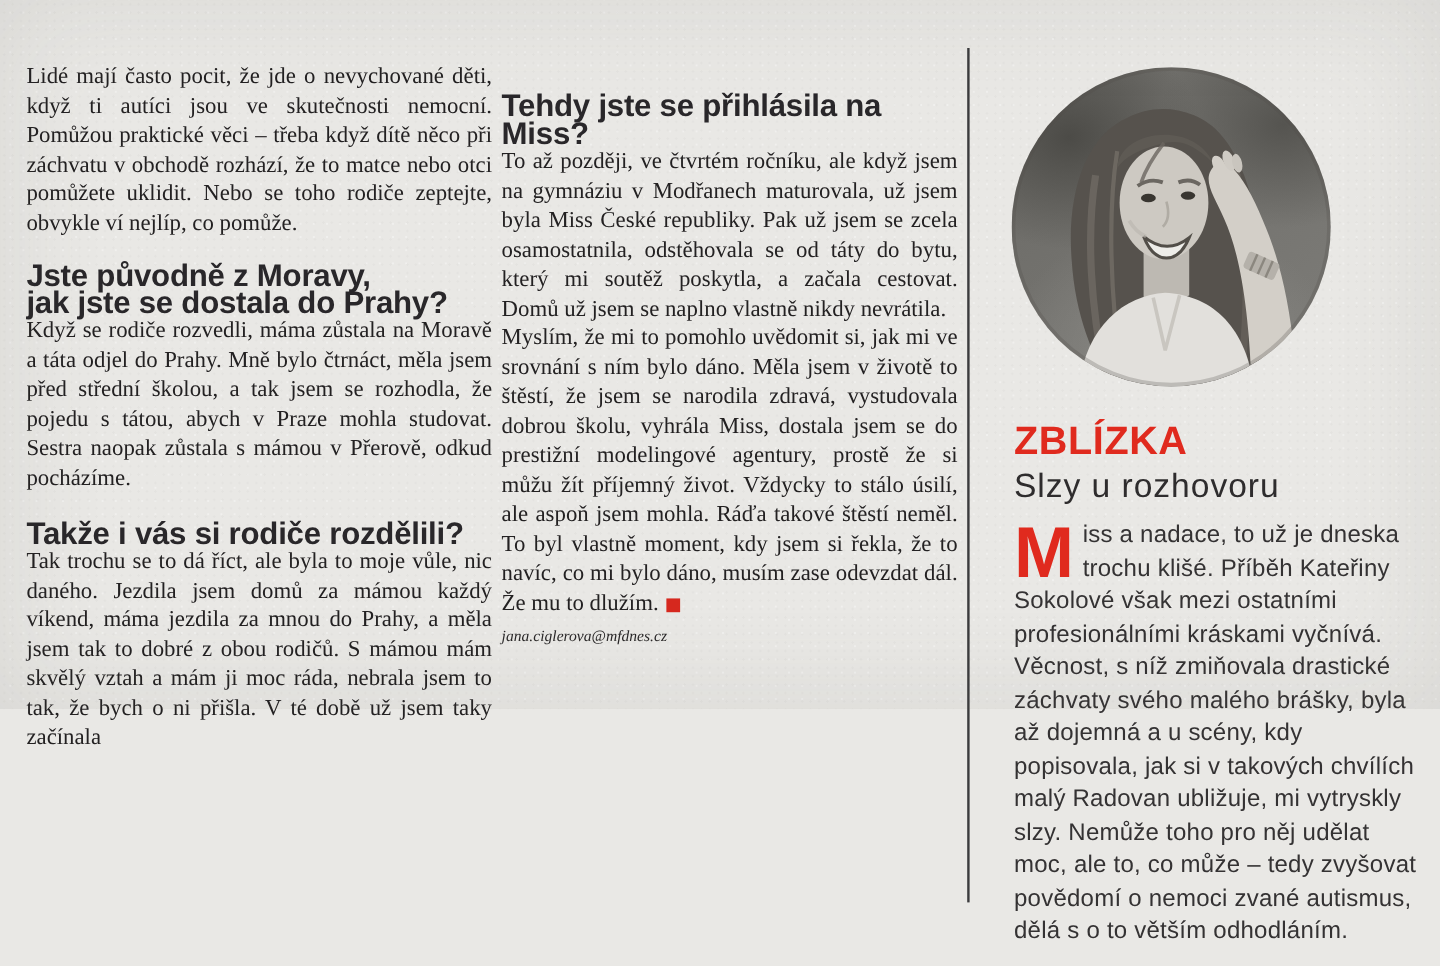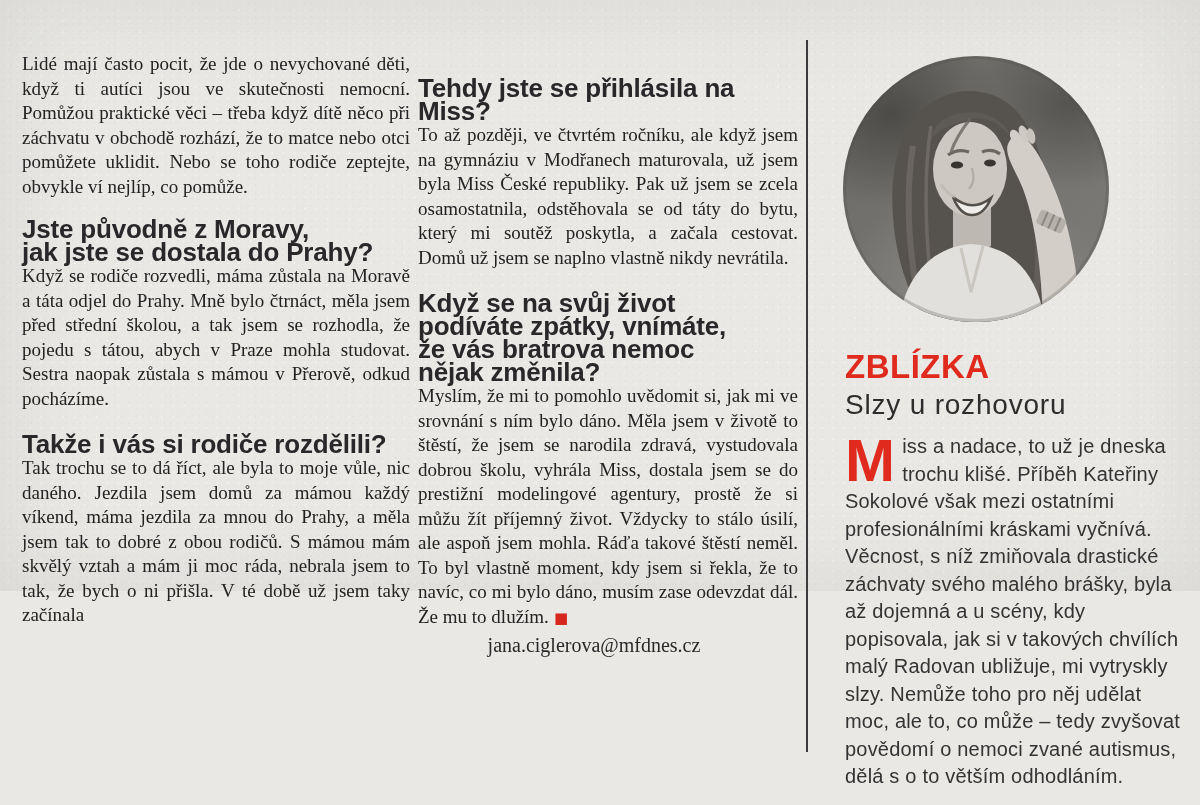--- a/index.html
+++ b/index.html
@@ -59,22 +59,23 @@
 
   .endmark{
     color:#d6281e;
     font-size:15px;
     margin-left:5px;
     font-family:"DejaVu Sans",sans-serif;
   }
   .email{
     margin:3px 28px 0 0;
     font-family:"Liberation Serif","DejaVu Serif",serif;
-    font-size:20px;line-height:24px;
-    text-align:center;
+    font-style:italic;
+    font-size:13px;line-height:24px;
+    text-align:left;
     color:#2a2829;
   }
 
   .vrule{
     position:absolute;left:806px;top:40px;
     width:2px;height:712px;
     background:#3b3b3d;
   }
 
   
@@ -139,26 +140,20 @@
 
     <h3 class="question mt-q">Takže i vás si rodiče rozdělili?</h3>
     <p class="serif mt-para">Tak trochu se to dá říct, ale byla to moje vůle, nic daného. Jezdila jsem domů za mámou každý víkend, máma jezdila za mnou do Prahy, a měla jsem tak to dobré z obou rodičů. S mámou mám skvělý vztah a mám ji moc ráda, nebrala jsem to tak, že bych o ni přišla. V té době už jsem taky začínala</p>
   </div>
 
   <div class="col col-mid">
 
     <h3 class="question mt-q-first">Tehdy jste se přihlásila na Miss?</h3>
     <p class="serif mt-para">To až později, ve čtvrtém ročníku, ale když jsem na gymnáziu v Modřanech maturovala, už jsem byla Miss České republiky. Pak už jsem se zcela osamostatnila, odstěhovala se od táty do bytu, který mi soutěž poskytla, a začala cestovat. Domů už jsem se naplno vlastně nikdy nevrátila.</p>
 
-    <h3 class="question mt-q">
-      <span class="line">Když se na svůj život</span>
-      <span class="line">podíváte zpátky, vnímáte,</span>
-      <span class="line">že vás bratrova nemoc</span>
-      <span class="line">nějak změnila?</span>
-    </h3>
     <p class="serif mt-para"><span>Myslím, že mi to pomohlo uvědomit si, jak mi ve srovnání s ním bylo dáno. Měla jsem v životě to štěstí, že jsem se narodila zdravá, vystudovala dobrou školu, vyhrála Miss, dostala jsem se do prestižní modelingové agentury, prostě že si můžu žít příjemný život. Vždycky to stálo úsilí, ale aspoň jsem mohla. Ráďa takové štěstí neměl. To byl vlastně moment, kdy jsem si řekla, že to navíc, co mi bylo dáno, musím zase odevzdat dál. Že mu to dlužím.</span><span class="endmark">■</span></p>
 
     <p class="email">jana.ciglerova@mfdnes.cz</p>
   </div>
 
   <div class="vrule"></div>
 
   <div class="photo">
     <svg viewBox="0 0 266 266" width="266" height="266" aria-hidden="true">
 

